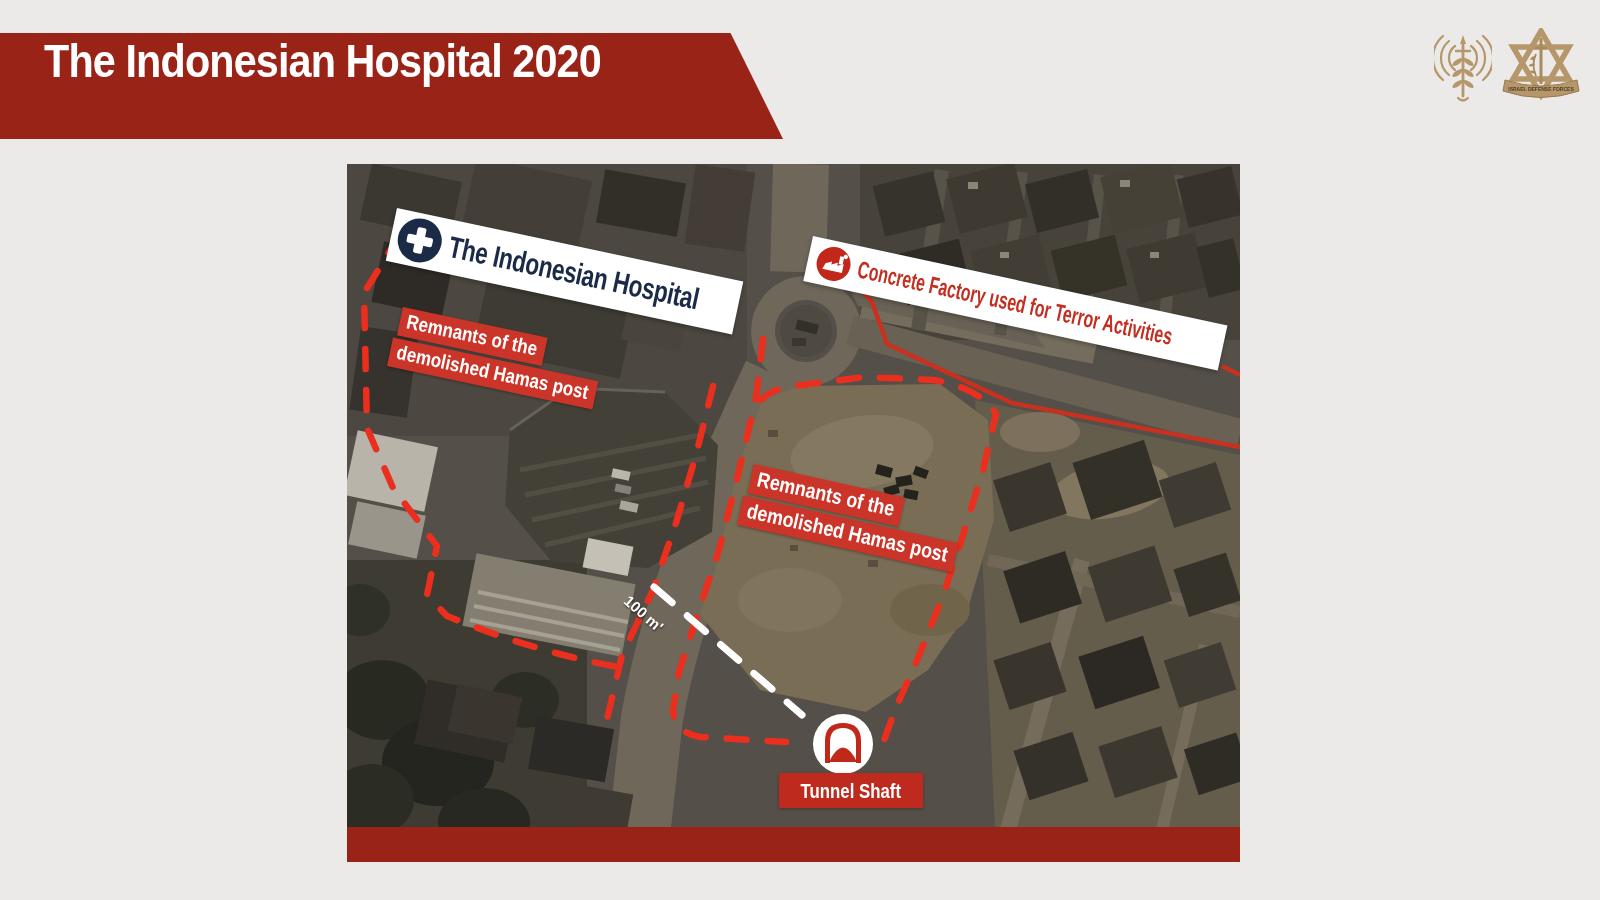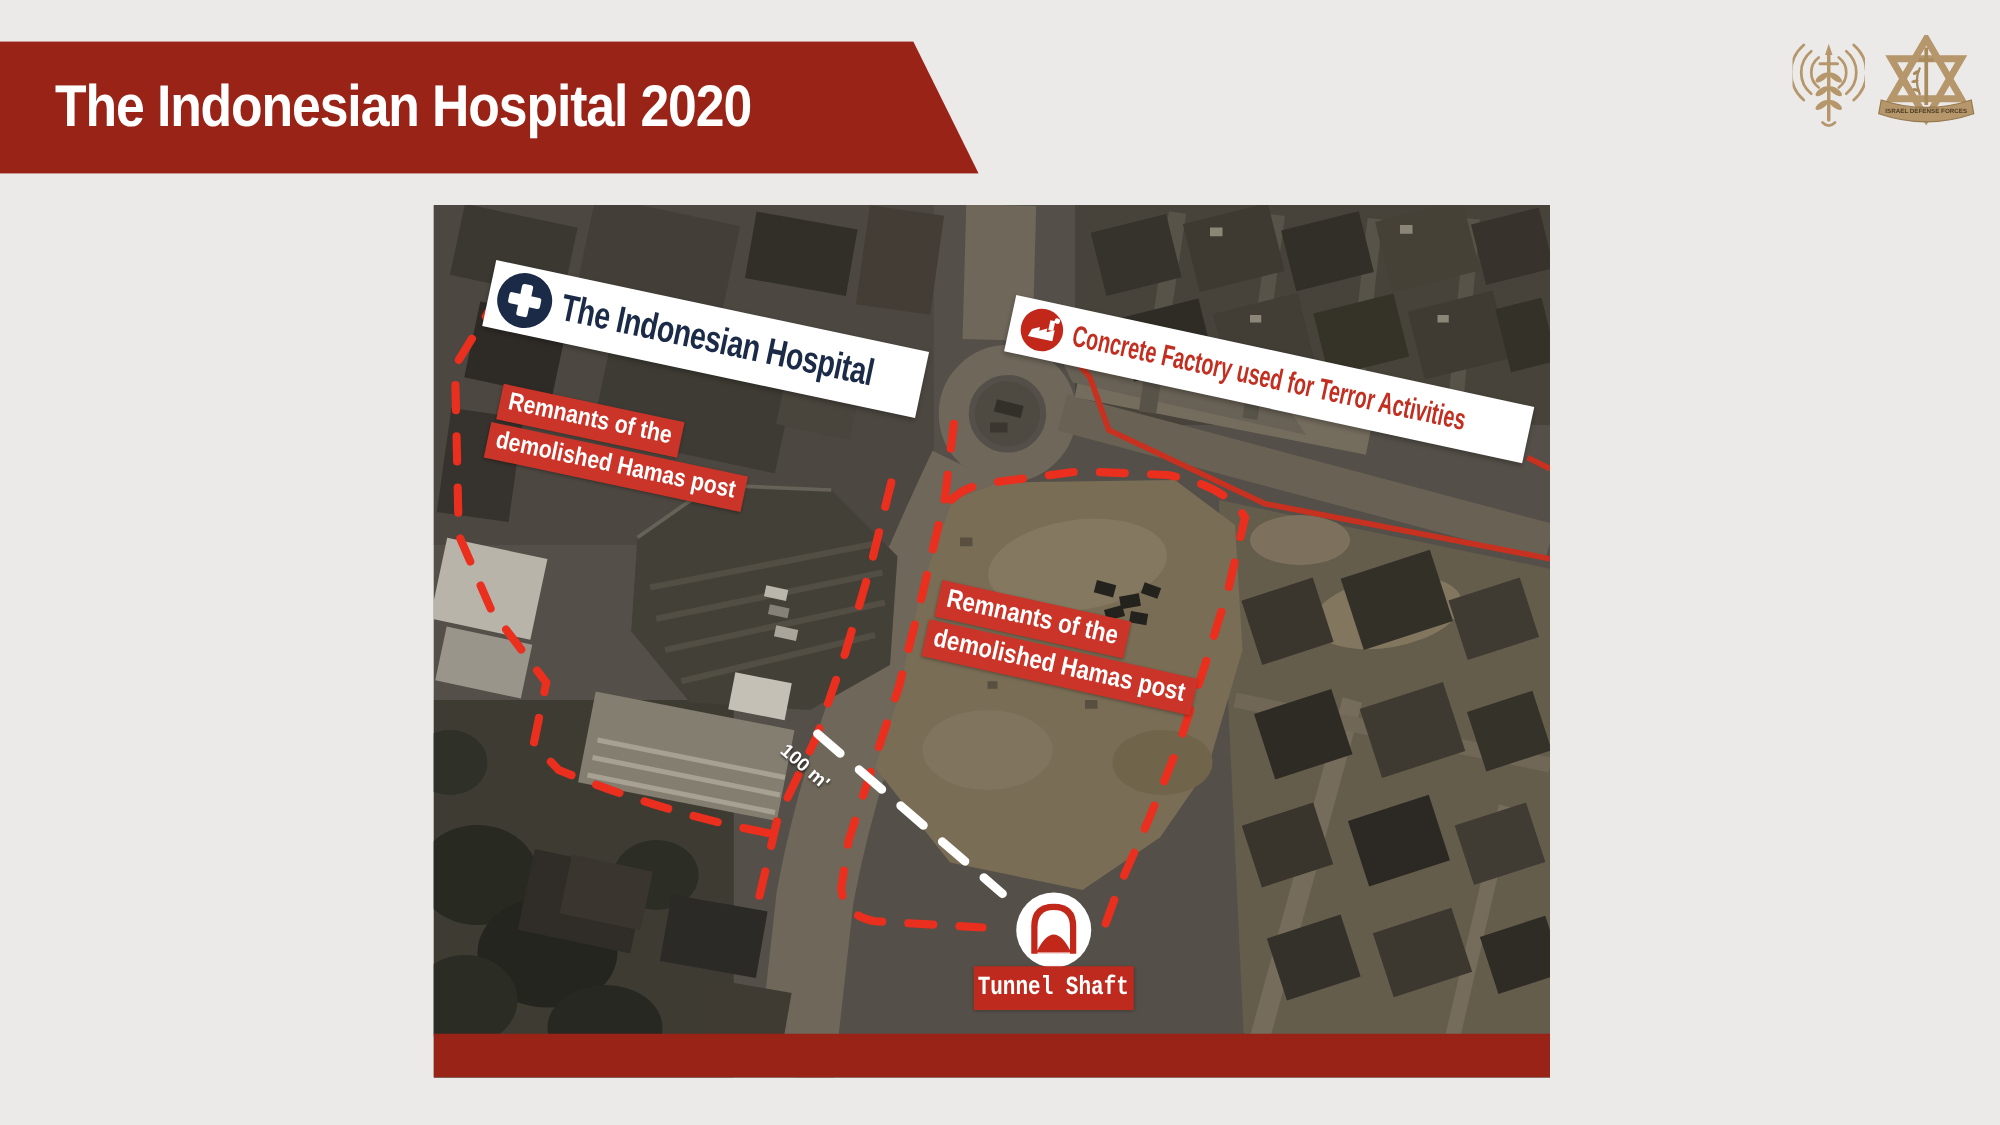--- a/index.html
+++ b/index.html
@@ -1,20 +1,20 @@
 <!DOCTYPE html>
 <html><head>
 <meta charset="utf-8">
 <style>
   html,body{margin:0;padding:0;background:#d8d6d4;}
   .slide{position:relative;width:1600px;height:900px;background:#ECEAE8;overflow:hidden;
          font-family:"Liberation Sans",sans-serif;}
   
   .header-banner{position:absolute;left:0;top:33px;width:783px;height:106px;background:#9A2318;
-    clip-path:polygon(0 0,93.3% 0,100% 100%,0 100%);display:flex;align-items:center;z-index:30;}
+    clip-path:polygon(0 0,93.3% 0,100% 100%,0 100%);display:flex;align-items:flex-start;z-index:30;}
   .header-banner h1{margin:0 0 4px 44px;color:#fff;font-size:47px;font-weight:bold;letter-spacing:-1px;
     white-space:nowrap;transform:scaleX(.88);transform-origin:left center;}
   
   .logos{position:absolute;right:18px;top:28px;z-index:30;display:flex;gap:8px;align-items:flex-start;}
   
   .map-wrap{position:absolute;left:347px;top:164px;width:893px;height:698px;background:#57524B;z-index:5;}
   .map-wrap svg{position:absolute;left:0;top:0;width:100%;height:100%;}
   
   .lbl{position:absolute;z-index:20;transform-origin:left top;}
   .banner-white{background:#ffffff;display:flex;align-items:center;box-shadow:0 2px 4px rgba(0,0,0,.28);}
@@ -25,22 +25,22 @@
   .factory-banner .txt{color:#C22E20;font-size:24px;font-weight:bold;white-space:nowrap;margin-left:8px;
       transform:scaleX(.66);transform-origin:left center;}
   .remnants{display:inline-block;}
   .remnants .strip{display:table;background:#CB3428;color:#fff;font-weight:bold;white-space:nowrap;
       padding:2px 9px 4px 8px;box-shadow:0 1px 3px rgba(0,0,0,.3);}
   .remnants .strip+.strip{margin-top:3px;margin-left:-4px;}
   .remnants-left{left:403px;top:307px;transform:rotate(12deg) scaleX(.85);font-size:20px;}
   .remnants-center{left:754px;top:464px;transform:rotate(12.5deg) scaleX(.85);font-size:21px;}
   .distance-label{left:632px;top:592px;transform:rotate(41deg);color:#fff;font-weight:bold;font-size:15px;
       text-shadow:1px 1px 2px rgba(0,0,0,.55);white-space:nowrap;}
-  .tunnel-label{left:779px;top:773px;width:128px;height:35px;background:#BE2A1D;display:flex;
-      align-items:center;justify-content:center;box-shadow:0 1px 3px rgba(0,0,0,.3);font-family:Liberation Mono, monospace;}
+  .tunnel-label{left:779px;top:773px;width:144px;height:35px;background:#BE2A1D;display:flex;
+      align-items:center;justify-content:center;box-shadow:0 1px 3px rgba(0,0,0,.3);}
   .tunnel-label span{color:#fff;font-size:21px;font-weight:bold;white-space:nowrap;transform:scaleX(.8);}
   .icon-circle{flex:0 0 auto;border-radius:50%;display:flex;align-items:center;justify-content:center;}
 </style>
 </head>
 <body>
 
 <div class="slide">
 
   <div class="header-banner">
     <h1>The Indonesian Hospital 2020</h1>

